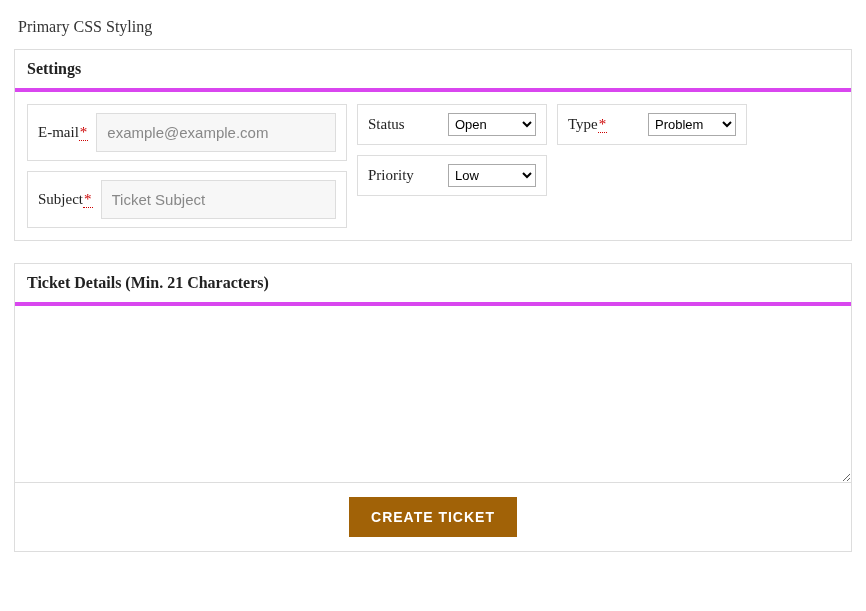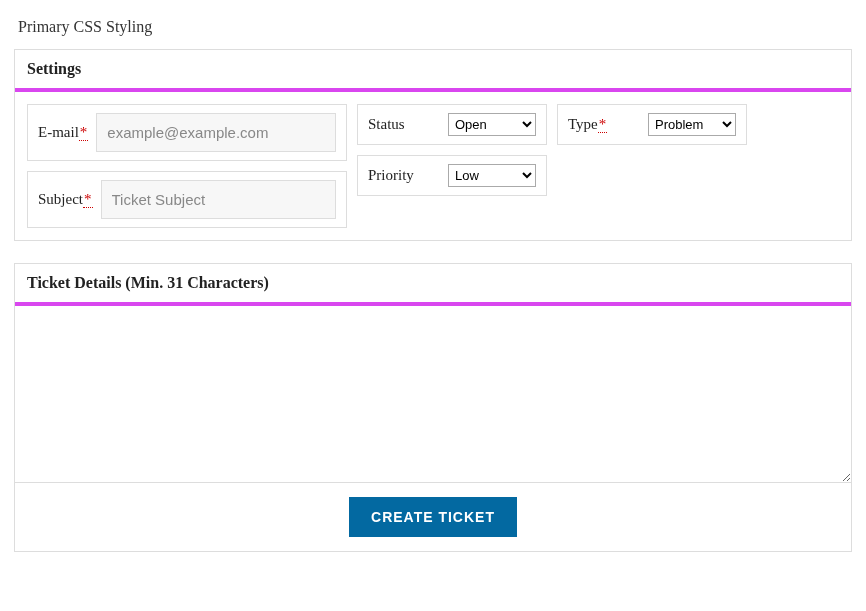--- a/index.html
+++ b/index.html
@@ -88,21 +88,21 @@
     font-size: 14px;
     outline: none;
     display: block;
   }
   .ta-wrap { padding: 0; border-bottom:1px solid #ddd; }
   .submit-row {
     padding: 14px;
     text-align: center;
   }
   .btn {
-    background: #0369a1;
+    background: #a16207;
     color: #fff;
     border: none;
     padding: 12px 22px;
     font-family: Arial, Helvetica, sans-serif;
     font-size: 14px;
     font-weight: bold;
     letter-spacing: 1px;
     cursor: pointer;
   }
 </style>
@@ -139,20 +139,20 @@
         <div class="field-box select-row">
           <span class="label"><span>Type</span><span class="req">*</span></span>
           <select><option>Problem</option></select>
         </div>
       </div>
     </div>
   </div>
 </div>
 
 <div class="panel">
-  <div class="panel-header">Ticket Details (Min. 31 Characters)</div>
+  <div class="panel-header">Ticket Details (Min. 21 Characters)</div>
   <div class="ta-wrap">
     <textarea style=""></textarea>
   </div>
   <div class="submit-row">
     <button class="btn">CREATE TICKET</button>
   </div>
 </div>
 
 </body></html>

